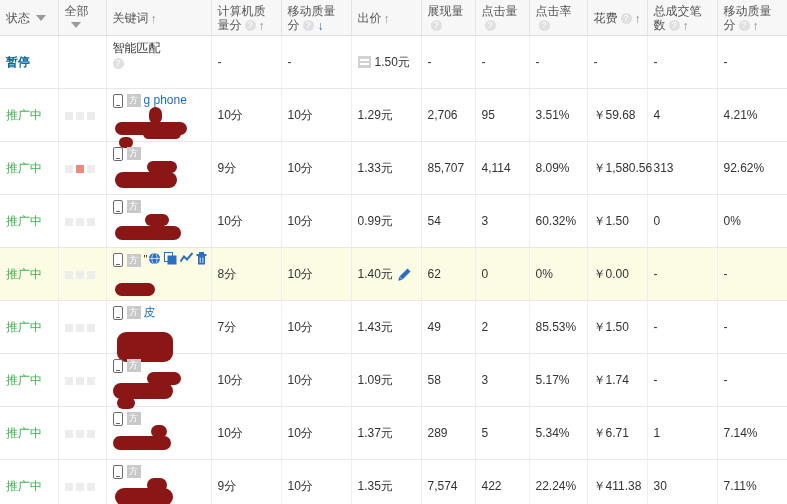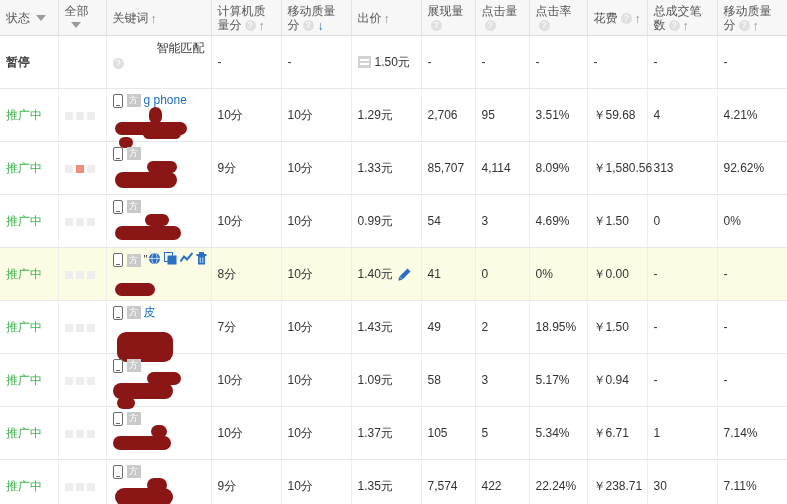--- a/index.html
+++ b/index.html
@@ -93,21 +93,21 @@
     vertical-align: middle;
     font-size: 12px;
     color: #333333;
     background: transparent;
     height: 100%;
   }
   tbody td:last-child { border-right: none; }
 
   tbody tr.row-hl td { background: #fcfbe3; }
 
-  .st-paused { color: #404040; font-weight: bold; font-size: 12px; }
+  .st-paused { color: #0369a1; font-weight: bold; font-size: 12px; }
   .st-running { color: #3eb34f; font-size: 12px; }
 
   
   .sq-grp { display: inline-block; white-space: nowrap; }
   .sq {
     display: inline-block;
     width: 8px; height: 8px;
     background: #ededed;
     margin-right: 3px;
     vertical-align: middle;
@@ -221,21 +221,21 @@
         <th>
           <span class="th-inner"><span class="hdr-txt">移动质量分</span><span class="qmark">?</span><span class="arrow-up">↑</span></span>
         </th>
       </tr>
   </thead>
   <tbody>
       <tr style="height: 38px;">
         <td><span class="st-paused">暂停</span></td>
         <td></td>
         <td>
-          <div class="kw-cell"><div style="line-height: 16px; text-align: right;">智能匹配</div><span class="qmark" style="margin-left: 0px;">?</span></div>
+          <div class="kw-cell"><div style="line-height: 16px;">智能匹配</div><span class="qmark" style="margin-left: 0px;">?</span></div>
         </td>
         <td><span>-</span></td>
         <td><span>-</span></td>
         <td><span class="price-wrap"><span class="ic-list"></span><span>1.50元</span></span></td>
         <td><span>-</span></td>
         <td><span>-</span></td>
         <td><span>-</span></td>
         <td><span>-</span></td>
         <td><span>-</span></td>
         <td><span>-</span></td>
@@ -290,21 +290,21 @@
             <div class="kw-icons"><span class="ic-phone"></span><span class="ic-box">方</span></div>
             <span class="redact" style="left: 32px; top: 15px; width: 24px; height: 12px;"></span>
             <span class="redact" style="left: 2px; top: 27px; width: 66px; height: 14px;"></span>
           </div>
         </td>
         <td><span>10分</span></td>
         <td><span>10分</span></td>
         <td><span class="price-wrap"><span>0.99元</span></span></td>
         <td><span>54</span></td>
         <td><span>3</span></td>
-        <td><span>4.69%</span></td>
+        <td><span>60.32%</span></td>
         <td><span>￥1.50</span></td>
         <td><span>0</span></td>
         <td><span>0%</span></td>
       </tr>
       <tr class="row-hl" style="height: 51px;">
         <td><span class="st-running">推广中</span></td>
         <td><span class="sq-grp"><span class="sq"></span><span class="sq"></span><span class="sq"></span></span></td>
         <td>
           <div class="kw-cell">
             <div class="kw-icons"><span class="ic-phone"></span><span class="ic-box">方</span><span class="ic-quote">"</span><span class="ic-act"><svg width="13" height="13" viewBox="0 0 13 13">
@@ -325,42 +325,42 @@
                 </svg></span></div>
             <span class="redact" style="left: 2px; top: 31px; width: 40px; height: 13px;"></span>
           </div>
         </td>
         <td><span>8分</span></td>
         <td><span>10分</span></td>
         <td><span class="price-wrap"><span>1.40元</span><span class="pencil"><svg width="13" height="13" viewBox="0 0 13 13">
                 <polygon points="9.5,0.5 12.5,3.5 4.5,11.5 1.5,8.5" fill="#2b6fc4"></polygon>
                 <polygon points="1.2,8.8 4.2,11.8 0.3,12.7" fill="#2b6fc4"></polygon>
               </svg></span></span></td>
-        <td><span>41</span></td>
+        <td><span>62</span></td>
         <td><span>0</span></td>
         <td><span>0%</span></td>
         <td><span>￥0.00</span></td>
         <td><span>-</span></td>
         <td><span>-</span></td>
       </tr>
       <tr style="height: 51px;">
         <td><span class="st-running">推广中</span></td>
         <td><span class="sq-grp"><span class="sq"></span><span class="sq"></span><span class="sq"></span></span></td>
         <td>
           <div class="kw-cell">
             <div class="kw-icons"><span class="ic-phone"></span><span class="ic-box">方</span><span class="kw-frag">皮</span></div>
             <span class="redact" style="left: 4px; top: 27px; width: 56px; height: 30px;"></span>
           </div>
         </td>
         <td><span>7分</span></td>
         <td><span>10分</span></td>
         <td><span class="price-wrap"><span>1.43元</span></span></td>
         <td><span>49</span></td>
         <td><span>2</span></td>
-        <td><span>18.95%</span></td>
+        <td><span>85.53%</span></td>
         <td><span>￥1.50</span></td>
         <td><span>-</span></td>
         <td><span>-</span></td>
       </tr>
       <tr style="height: 51px;">
         <td><span class="st-running">推广中</span></td>
         <td><span class="sq-grp"><span class="sq"></span><span class="sq"></span><span class="sq"></span></span></td>
         <td>
           <div class="kw-cell">
             <div class="kw-icons"><span class="ic-phone"></span><span class="ic-box">方</span></div>
@@ -368,38 +368,38 @@
             <span class="redact" style="left: 0px; top: 25px; width: 60px; height: 16px;"></span>
             <span class="redact" style="left: 4px; top: 39px; width: 18px; height: 12px;"></span>
           </div>
         </td>
         <td><span>10分</span></td>
         <td><span>10分</span></td>
         <td><span class="price-wrap"><span>1.09元</span></span></td>
         <td><span>58</span></td>
         <td><span>3</span></td>
         <td><span>5.17%</span></td>
-        <td><span>￥0.94</span></td>
+        <td><span>￥1.74</span></td>
         <td><span>-</span></td>
         <td><span>-</span></td>
       </tr>
       <tr style="height: 51px;">
         <td><span class="st-running">推广中</span></td>
         <td><span class="sq-grp"><span class="sq"></span><span class="sq"></span><span class="sq"></span></span></td>
         <td>
           <div class="kw-cell">
             <div class="kw-icons"><span class="ic-phone"></span><span class="ic-box">方</span></div>
             <span class="redact" style="left: 38px; top: 14px; width: 16px; height: 13px;"></span>
             <span class="redact" style="left: 0px; top: 25px; width: 58px; height: 14px;"></span>
           </div>
         </td>
         <td><span>10分</span></td>
         <td><span>10分</span></td>
         <td><span class="price-wrap"><span>1.37元</span></span></td>
-        <td><span>105</span></td>
+        <td><span>289</span></td>
         <td><span>5</span></td>
         <td><span>5.34%</span></td>
         <td><span>￥6.71</span></td>
         <td><span>1</span></td>
         <td><span>7.14%</span></td>
       </tr>
       <tr style="height: 51px;">
         <td><span class="st-running">推广中</span></td>
         <td><span class="sq-grp"><span class="sq"></span><span class="sq"></span><span class="sq"></span></span></td>
         <td>
@@ -408,18 +408,18 @@
             <span class="redact" style="left: 34px; top: 14px; width: 20px; height: 14px;"></span>
             <span class="redact" style="left: 2px; top: 24px; width: 58px; height: 18px;"></span>
           </div>
         </td>
         <td><span>9分</span></td>
         <td><span>10分</span></td>
         <td><span class="price-wrap"><span>1.35元</span></span></td>
         <td><span>7,574</span></td>
         <td><span>422</span></td>
         <td><span>22.24%</span></td>
-        <td><span>￥238.71</span></td>
+        <td><span>￥411.38</span></td>
         <td><span>30</span></td>
         <td><span>7.11%</span></td>
       </tr>
     </tbody>
 </table>
 
 </body></html>

